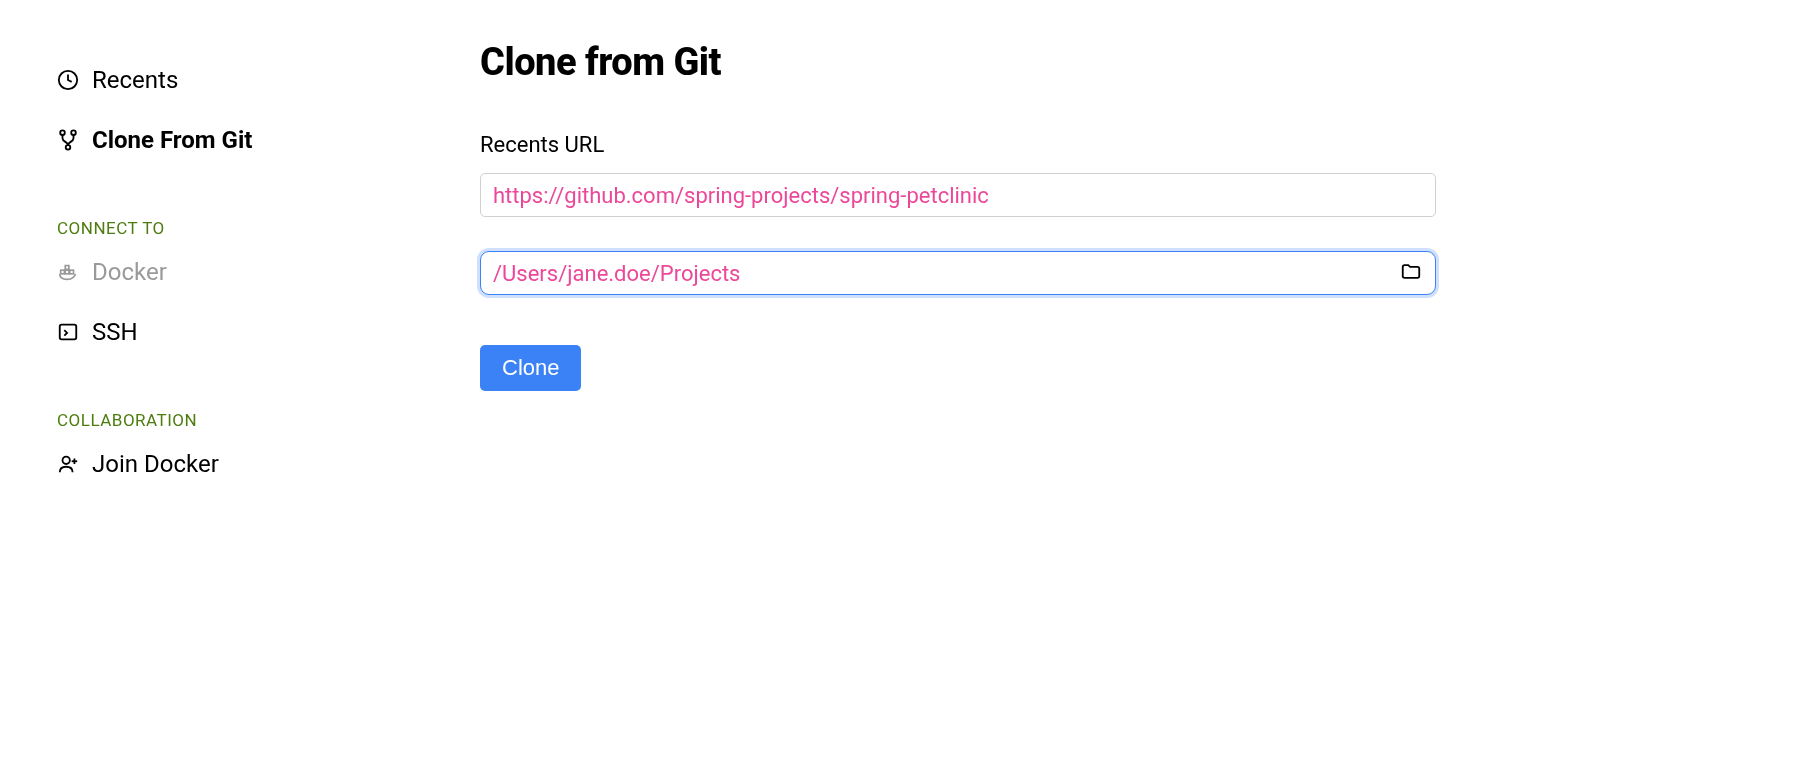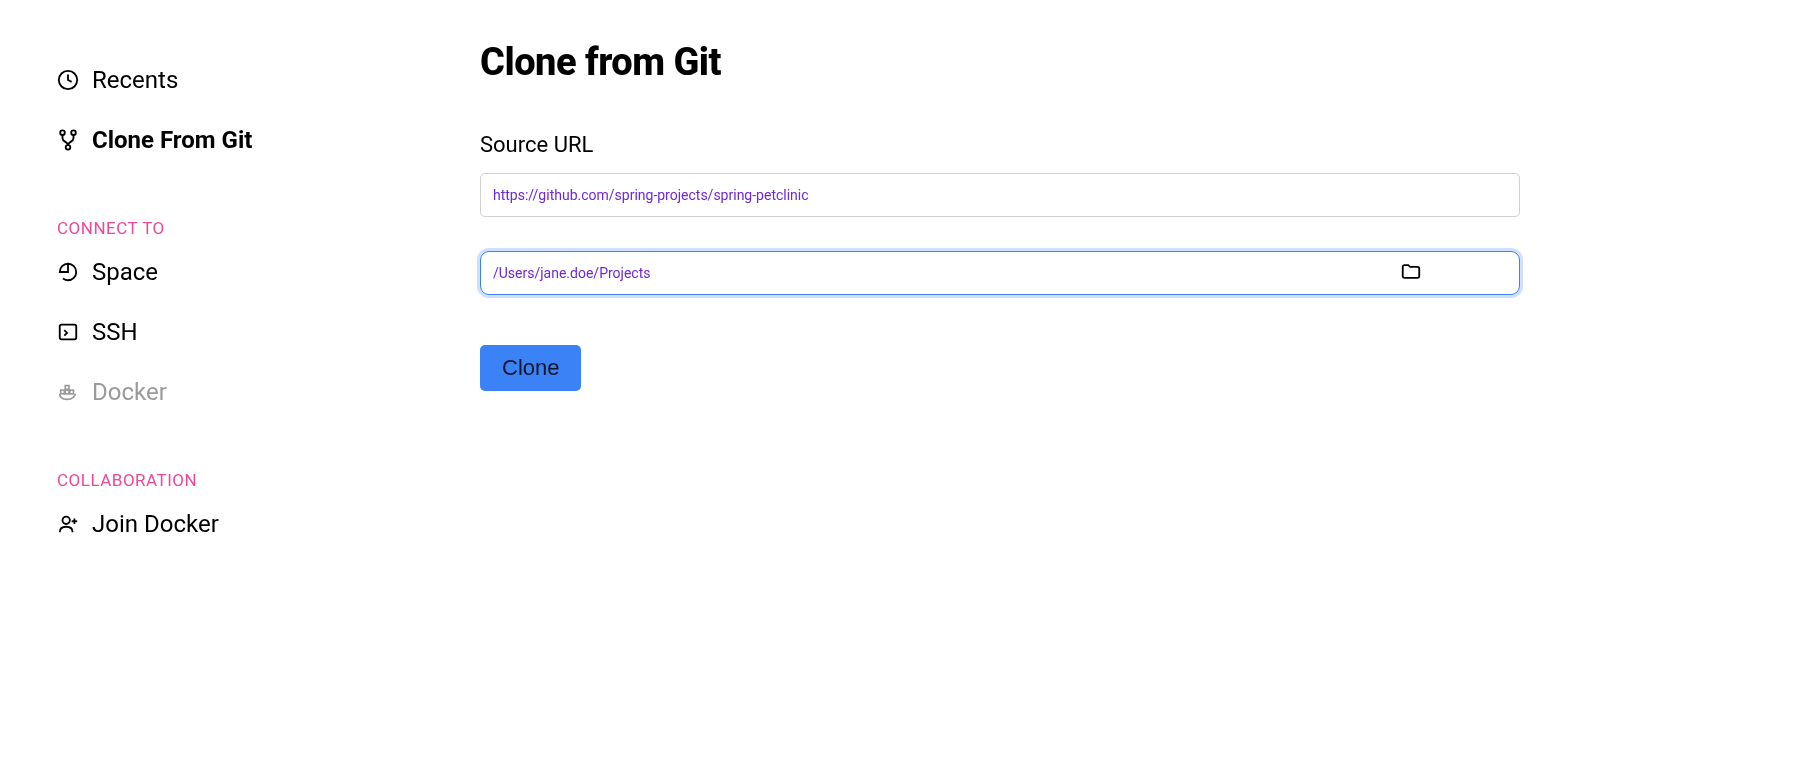--- a/index.html
+++ b/index.html
@@ -44,21 +44,21 @@
     }
     .sidebar-item.disabled .label {
       color: #9a9a9a;
     }
     .sidebar-item.disabled svg {
       stroke: #9a9a9a;
     }
     .section-header {
       font-size: 17px;
       font-weight: 400;
-      color: #ec4899;
+      color: #4d7c0f;
       letter-spacing: 0.5px;
       margin-top: 48px;
       margin-bottom: 4px;
     }
     .main {
       flex: 1;
       padding: 40px 0 0 0;
     }
     .page-title {
       font-size: 38px;
@@ -69,28 +69,28 @@
     .field-group {
       margin-bottom: 34px;
     }
     .field-label {
       font-size: 22px;
       font-weight: 400;
       margin-bottom: 16px;
       color: #000;
     }
     .text-input {
-      width: 1040px;
+      width: 956px;
       height: 44px;
       border: 1px solid #d0d0d0;
       border-radius: 5px;
       padding: 0 12px;
-      font-size: 14px;
+      font-size: 22px;
       font-family: inherit;
-      color: #6d28d9;
+      color: #ec4899;
       outline: none;
       background: #fff;
     }
     .input-wrapper {
       position: relative;
       width: 956px;
     }
     .input-wrapper .text-input {
       padding-right: 44px;
       border-radius: 9px;
@@ -107,21 +107,21 @@
       background: none;
       border: none;
       cursor: pointer;
       padding: 4px;
       display: flex;
       align-items: center;
       justify-content: center;
     }
     .primary-button {
       background: #3b82f6;
-      color: #0f172a;
+      color: #ffffff;
       border: none;
       border-radius: 5px;
       font-size: 22px;
       font-weight: 400;
       padding: 10px 22px;
       cursor: pointer;
       margin-top: 16px;
     }
   </style>
 </head>
@@ -147,74 +147,65 @@
         <circle cx="12" cy="20" r="2.5"></circle>
         <path d="M6 6.5 V10 C6 14 12 14 12 17.5"></path>
         <path d="M18 6.5 V10 C18 14 12 14 12 17.5"></path>
       </svg>
     </span>
     <span class="label">Clone From Git</span>
   </div>
 
   <div class="section-header">CONNECT TO</div>
 
-  <div class="sidebar-item">
-    <span class="icon">
-      <svg width="22" height="22" viewBox="0 0 24 24" fill="none" stroke="#000" stroke-width="2">
-        <path d="M3 12 C3 7 7 3 12 3 L12 12 Z"></path>
-        <path d="M12 3 C17 3 21 7 21 12 C21 17 17 21 12 21 C10 21 8 20 6.5 19"></path>
-      </svg>
-    </span>
-    <span class="label">Space</span>
-  </div>
-
-  <div class="sidebar-item">
-    <span class="icon">
-      <svg width="22" height="22" viewBox="0 0 24 24" fill="none" stroke="#000" stroke-width="2">
-        <rect x="3" y="4" width="18" height="16" rx="2"></rect>
-        <polyline points="8 10 11 13 8 16"></polyline>
-      </svg>
-    </span>
-    <span class="label">SSH</span>
-  </div>
 
   <div class="sidebar-item disabled">
     <span class="icon">
       <svg width="22" height="22" viewBox="0 0 24 24" fill="none" stroke="#9a9a9a" stroke-width="1.8">
         <rect x="4" y="10" width="4" height="4"></rect>
         <rect x="9" y="10" width="4" height="4"></rect>
         <rect x="14" y="10" width="4" height="4"></rect>
         <rect x="9" y="5" width="4" height="4"></rect>
         <path d="M3 14 C3 18 6 20 11 20 C17 20 20 16 20 14"></path>
       </svg>
     </span>
     <span class="label">Docker</span>
   </div>
 
+  <div class="sidebar-item">
+    <span class="icon">
+      <svg width="22" height="22" viewBox="0 0 24 24" fill="none" stroke="#000" stroke-width="2">
+        <rect x="3" y="4" width="18" height="16" rx="2"></rect>
+        <polyline points="8 10 11 13 8 16"></polyline>
+      </svg>
+    </span>
+    <span class="label">SSH</span>
+  </div>
+
   <div class="section-header">COLLABORATION</div>
 
   <div class="sidebar-item">
     <span class="icon">
       <svg width="22" height="22" viewBox="0 0 24 24" fill="none" stroke="#000" stroke-width="2">
         <circle cx="10" cy="8" r="4"></circle>
         <path d="M3 21 C3 17 6 15 10 15 C14 15 17 17 17 21"></path>
         <line x1="19" y1="6" x2="19" y2="12"></line>
         <line x1="16" y1="9" x2="22" y2="9"></line>
       </svg>
     </span>
     <span class="label">Join Docker</span>
   </div>
 
 </div>
 
 <div class="main">
   <h1 class="page-title">Clone from Git</h1>
 
   <div class="field-group">
-    <div class="field-label">Source URL</div>
+    <div class="field-label">Recents URL</div>
     <input type="text" class="text-input" value="https://github.com/spring-projects/spring-petclinic" style="">
   </div>
 
   <div class="field-group">
     <div class="input-wrapper focused">
       <input type="text" class="text-input" value="/Users/jane.doe/Projects" style="">
       <button class="folder-button">
         <span>
           <svg width="22" height="22" viewBox="0 0 24 24" fill="none" stroke="#000" stroke-width="2">
             <path d="M3 7 C3 5.9 3.9 5 5 5 L9 5 L11 7 L19 7 C20.1 7 21 7.9 21 9 L21 17 C21 18.1 20.1 19 19 19 L5 19 C3.9 19 3 18.1 3 17 Z"></path>

